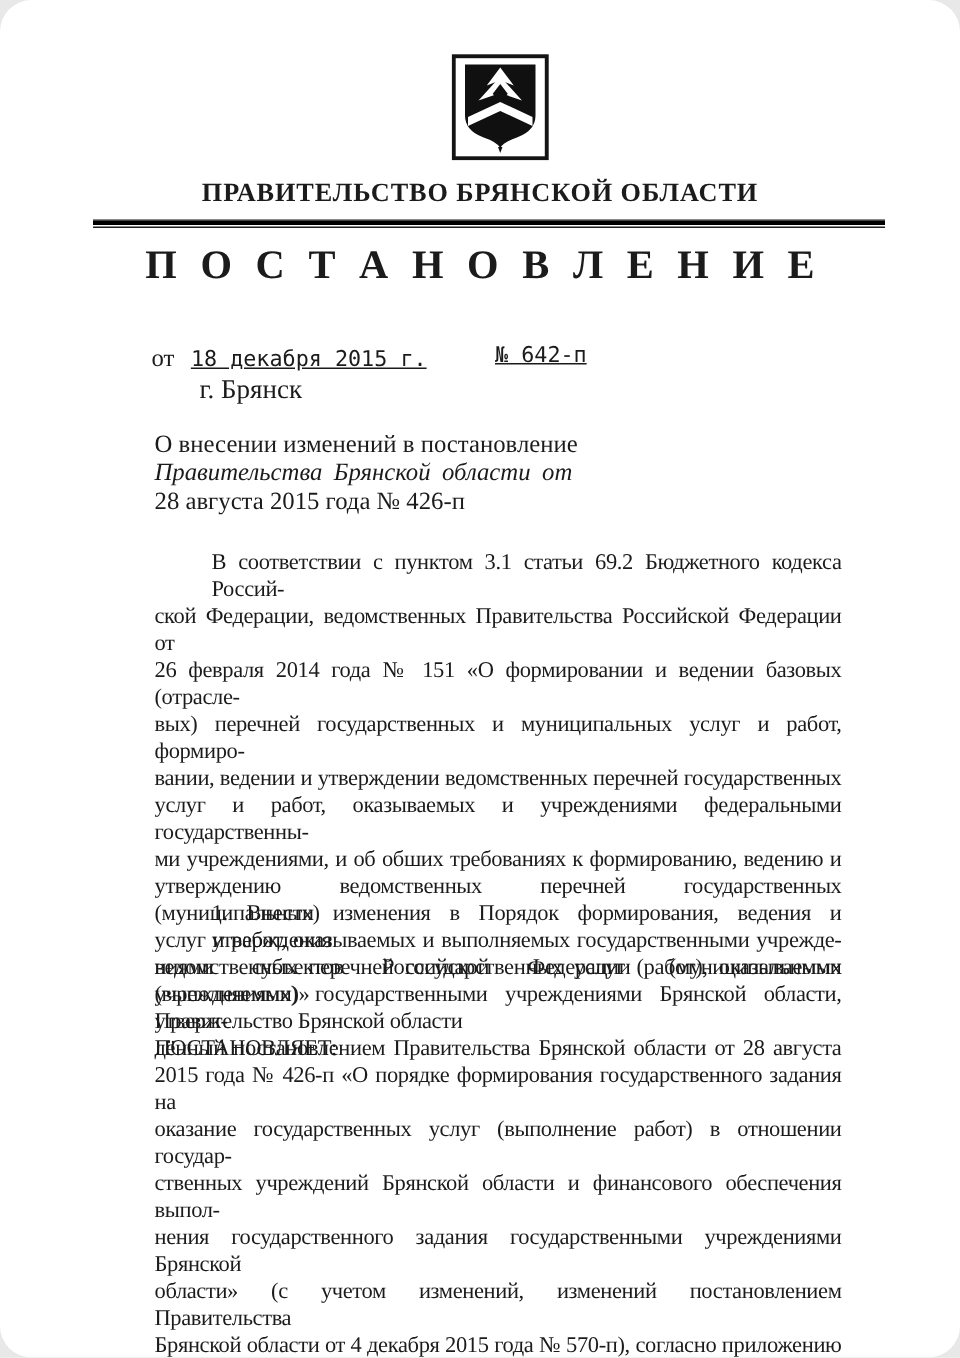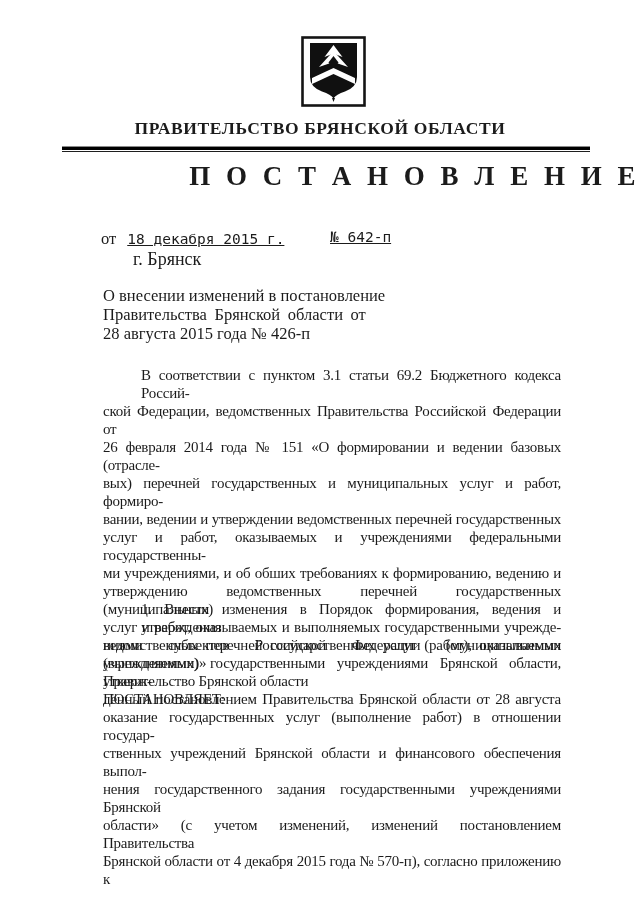--- a/index.html
+++ b/index.html
@@ -1,46 +1,47 @@
 <!DOCTYPE html>
 <html><head>
 <meta charset="utf-8">
 <style>
   html,body { margin:0; padding:0; background:#e8e8e8; }
   .page {
     position:relative; width:640px; height:905px; margin:0 auto;
     background:#ffffff; color:#1b1b1b;
     font-family:"Liberation Serif", serif;
     overflow:hidden;
+    border-radius:21px;
   }
   .emblem { position:absolute; left:301px; top:36px; }
   .org-name {
     position:absolute; left:0; top:118px; width:640px;
     text-align:center; font-weight:bold; font-size:17.5px;
     letter-spacing:0.6px;
   }
   .header-rule { position:absolute; left:62px; top:146px; width:528px; }
   .header-rule .thick { height:3px; background:#000; border-top:1px solid #8a8a8a; }
   .header-rule .thin  { height:1px; background:#1f1f1f; margin-top:1px; }
   .doc-type {
     position:absolute; left:0; top:161px; width:640px;
-    text-align:right; font-weight:bold; font-size:27px;
+    text-align:center; font-weight:bold; font-size:27px;
     letter-spacing:4.5px; text-indent:4.5px;
   }
   .meta-line { position:absolute; left:101px; top:229px; width:460px; font-size:16.5px; white-space:nowrap; }
   .mono { font-family:"DejaVu Sans Mono", monospace; font-size:14.5px;text-decoration:underline; }
   .meta-date { margin-left:11px; }
   .meta-number { position:absolute; left:185px; top:0;margin-left:44px; }
   .city-line { position:absolute; left:133px; top:249px; font-size:18px; }
   .doc-title {
     position:absolute; left:103px; top:286px; width:252px;
     font-size:16.5px; line-height:19px;
   }
   .doc-title .tline { white-space:nowrap; text-align:center; text-align-last:left; }
-  .doc-title .tline:nth-child(2) { word-spacing:3.5px; }
+  .doc-title .tline:nth-child(2) { word-spacing:3.5px;font-style:italic; }
   .para {
     position:absolute; left:103px; width:458px;
     font-size:15px; line-height:18px; letter-spacing:-0.25px;
   }
   .para-1 { top:366px; }
   .para-2 { top:600px; }
   .tline { text-align:justify; text-align-last:justify; }
   .tline-left { text-align-last:left; }
   .tline-indent { padding-left:38px; }
 </style>
@@ -94,20 +95,21 @@
       <div class="tline">ниями субъектов Российской Федерации (муниципальными учреждениями)»</div>
       <div class="tline tline-left">Правительство Брянской области</div>
       <div class="tline tline-left">ПОСТАНОВЛЯЕТ:</div>
     </div>
 
   <div class="para para-2">
       <div class="tline tline-indent">1. Внести изменения в Порядок формирования, ведения и утверждения</div>
       <div class="tline">ведомственных перечней государственных услуг (работ), оказываемых</div>
       <div class="tline">(выполняемых) государственными учреждениями Брянской области, утверж-</div>
       <div class="tline">дённый постановлением Правительства Брянской области от 28 августа</div>
+      <div class="tline">2015 года № 426-п «О порядке формирования государственного задания на</div>
       <div class="tline">оказание государственных услуг (выполнение работ) в отношении государ-</div>
       <div class="tline">ственных учреждений Брянской области и финансового обеспечения выпол-</div>
       <div class="tline">нения государственного задания государственными учреждениями Брянской</div>
       <div class="tline">области» (с учетом изменений, изменений постановлением Правительства</div>
       <div class="tline">Брянской области от 4 декабря 2015 года № 570-п), согласно приложению к</div>
     </div>
 
 </div>
 
 </body></html>

